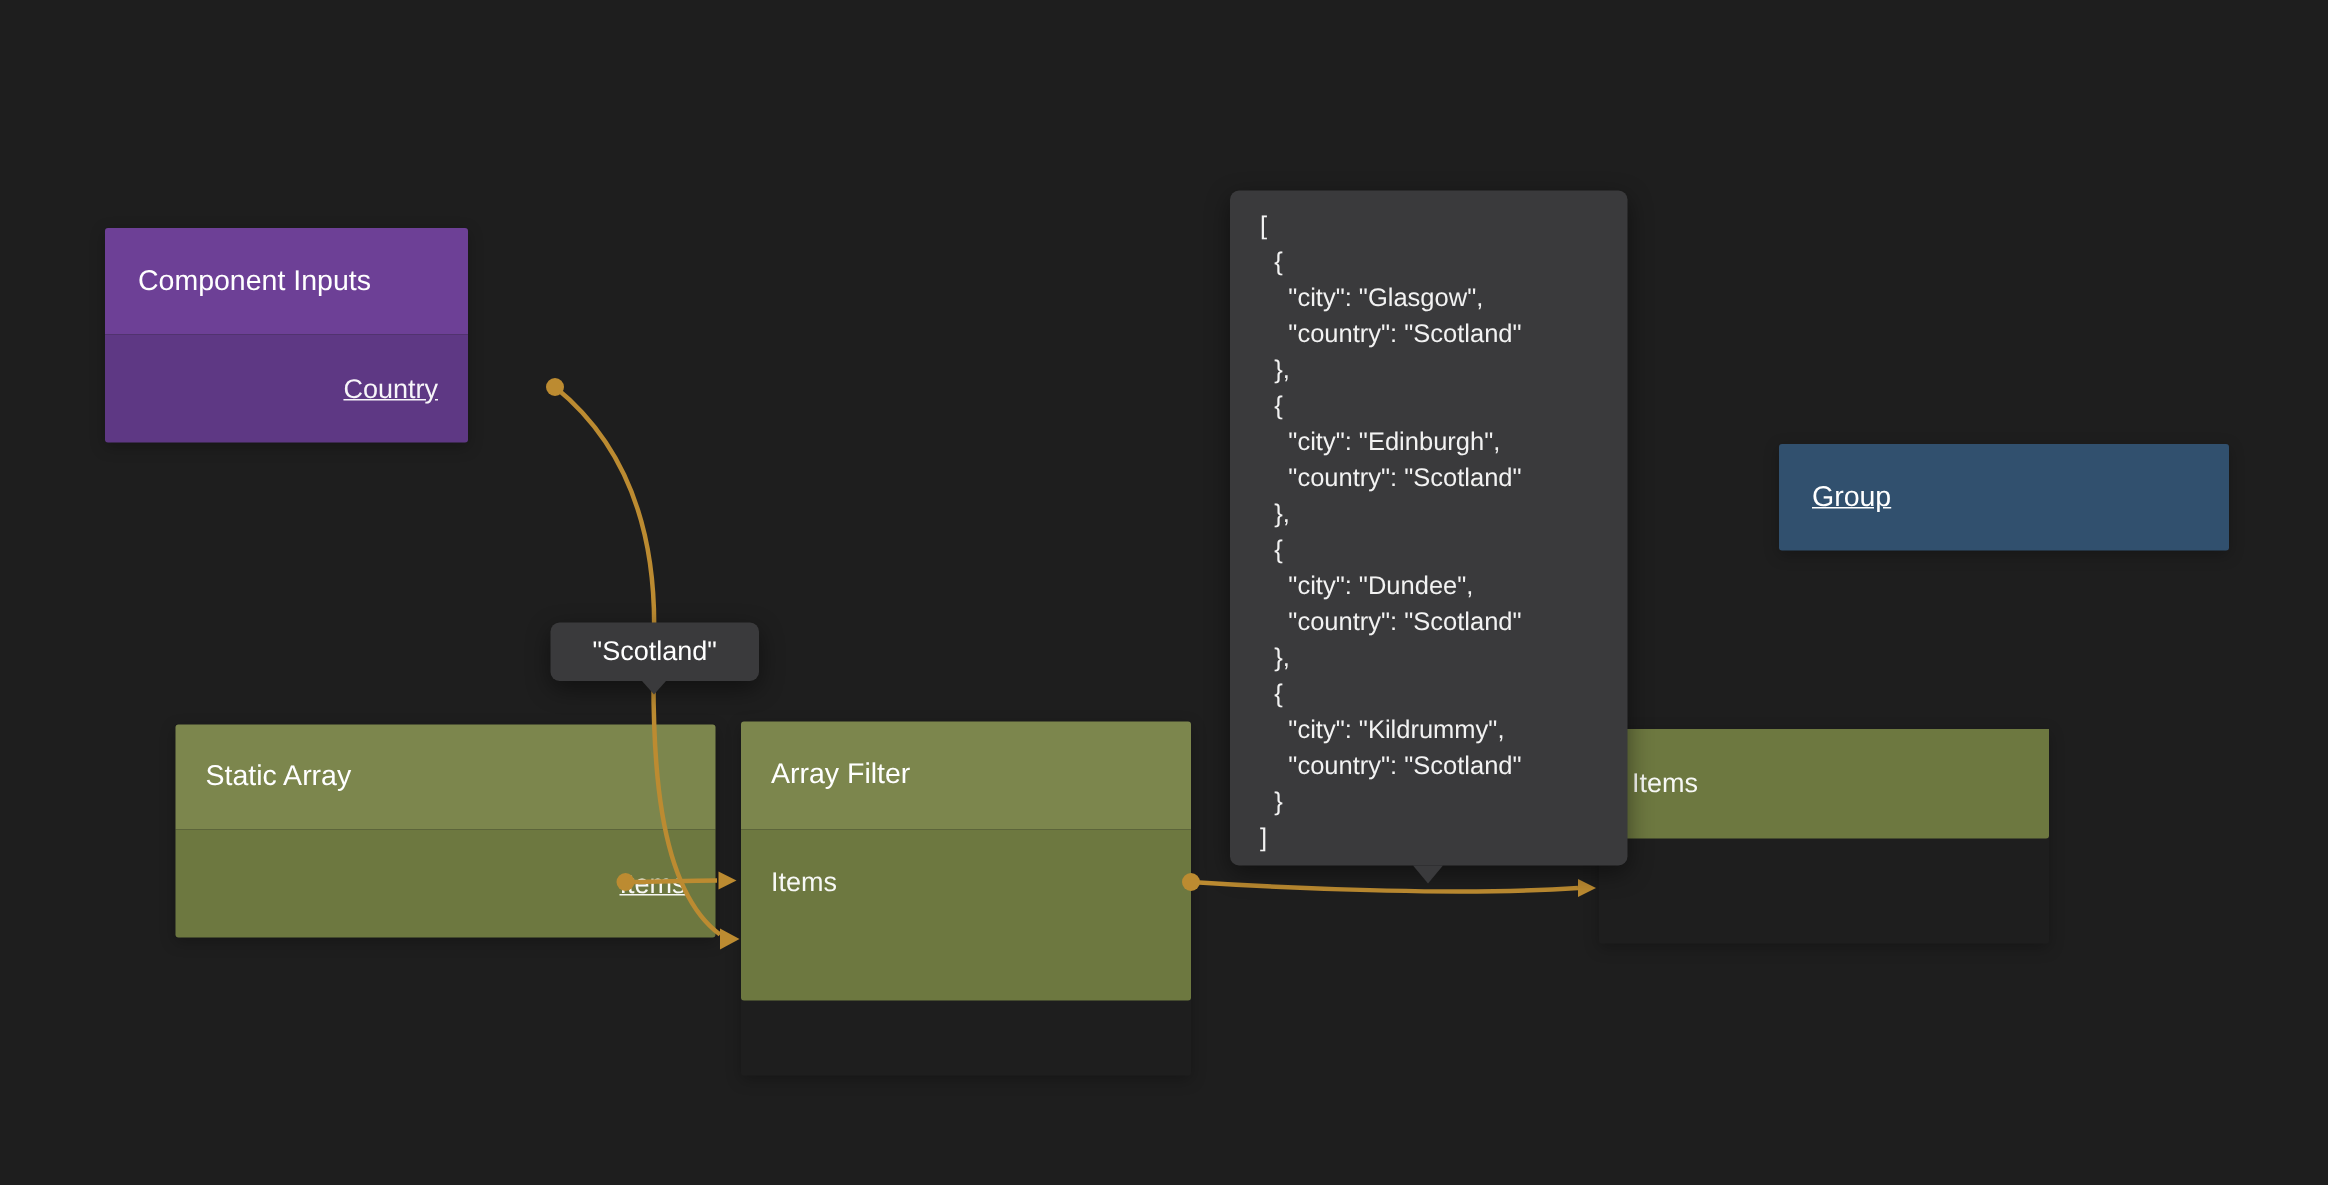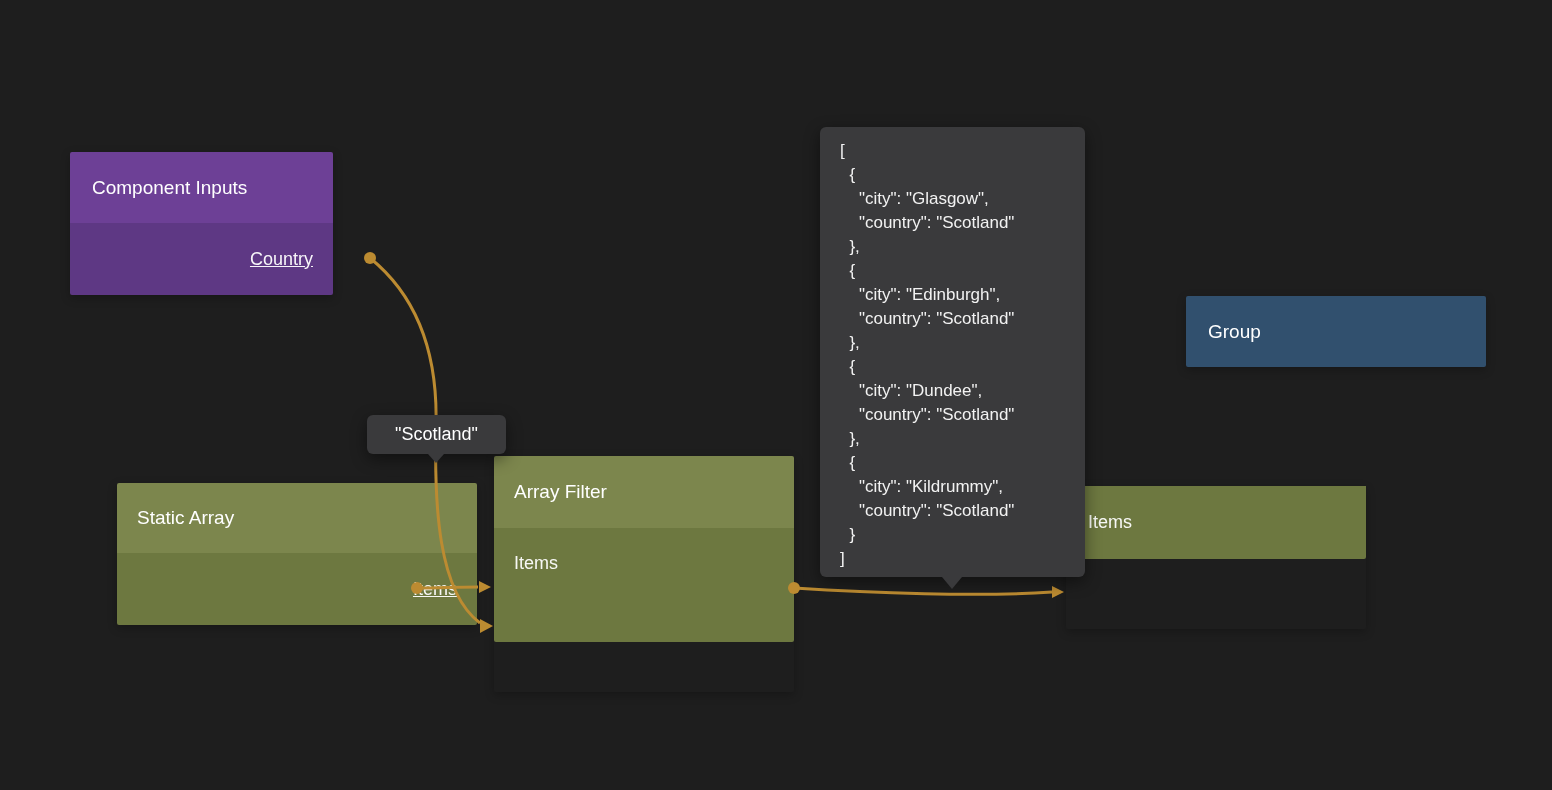--- a/index.html
+++ b/index.html
@@ -47,20 +47,21 @@
   .group-node {
     position: absolute;
     display: flex;
     align-items: center;
     padding: 0 22px;
     font-size: 19px;
     color: #ffffff;
     border-radius: 2px;
     box-sizing: border-box;
     box-shadow: 0 3px 10px rgba(0,0,0,0.25);
+    text-decoration: underline;
   }
   .wires {
     position: absolute;
     left: 0; top: 0;
     pointer-events: none;
   }
   .wire {
     fill: none;
     stroke: currentColor;
     stroke-width: 3;
@@ -103,21 +104,21 @@
     line-height: 24px;
     white-space: pre;
     color: #f2f2f2;
   }
 </style>
 </head>
 <body>
 
 <div class="canvas" style="background: rgb(30, 30, 30);">
 
-  <div class="node" style="left:70px; top:152px; width:263px; height:143px;">
+  <div class="node" style="left:70px; top:152px; width:242px; height:143px;">
     <div class="node-header" style="height: 71px; background: rgb(109, 64, 150);">
       <span>Component Inputs</span>
     </div>
     <div class="node-body body-flex-center" style="height: 72px; background: rgb(94, 56, 132);">
       <div class="port-row out">
         <span>Country</span>
       </div>
     </div>
   </div>
 
@@ -125,21 +126,21 @@
     <div class="node-header" style="height: 70px; padding-left: 20px; background: rgb(124, 134, 77);">
       <span>Static Array</span>
     </div>
     <div class="node-body body-flex-center" style="height: 72px; background: rgb(109, 120, 64);">
       <div class="port-row out">
         <span>Items</span>
       </div>
     </div>
   </div>
 
-  <div class="node" style="left:494px; top:456px; width:300px; height:236px;">
+  <div class="node" style="left:494px; top:481px; width:300px; height:236px;">
     <div class="node-header" style="height: 72px; padding-left: 20px; background: rgb(124, 134, 77);">
       <span>Array Filter</span>
     </div>
     <div class="node-body" style="height: 114px; padding-top: 15px; box-sizing: border-box; background: rgb(109, 120, 64);">
       <div class="port-row in">
         <span>Items</span>
       </div>
     </div>
   </div>
 

